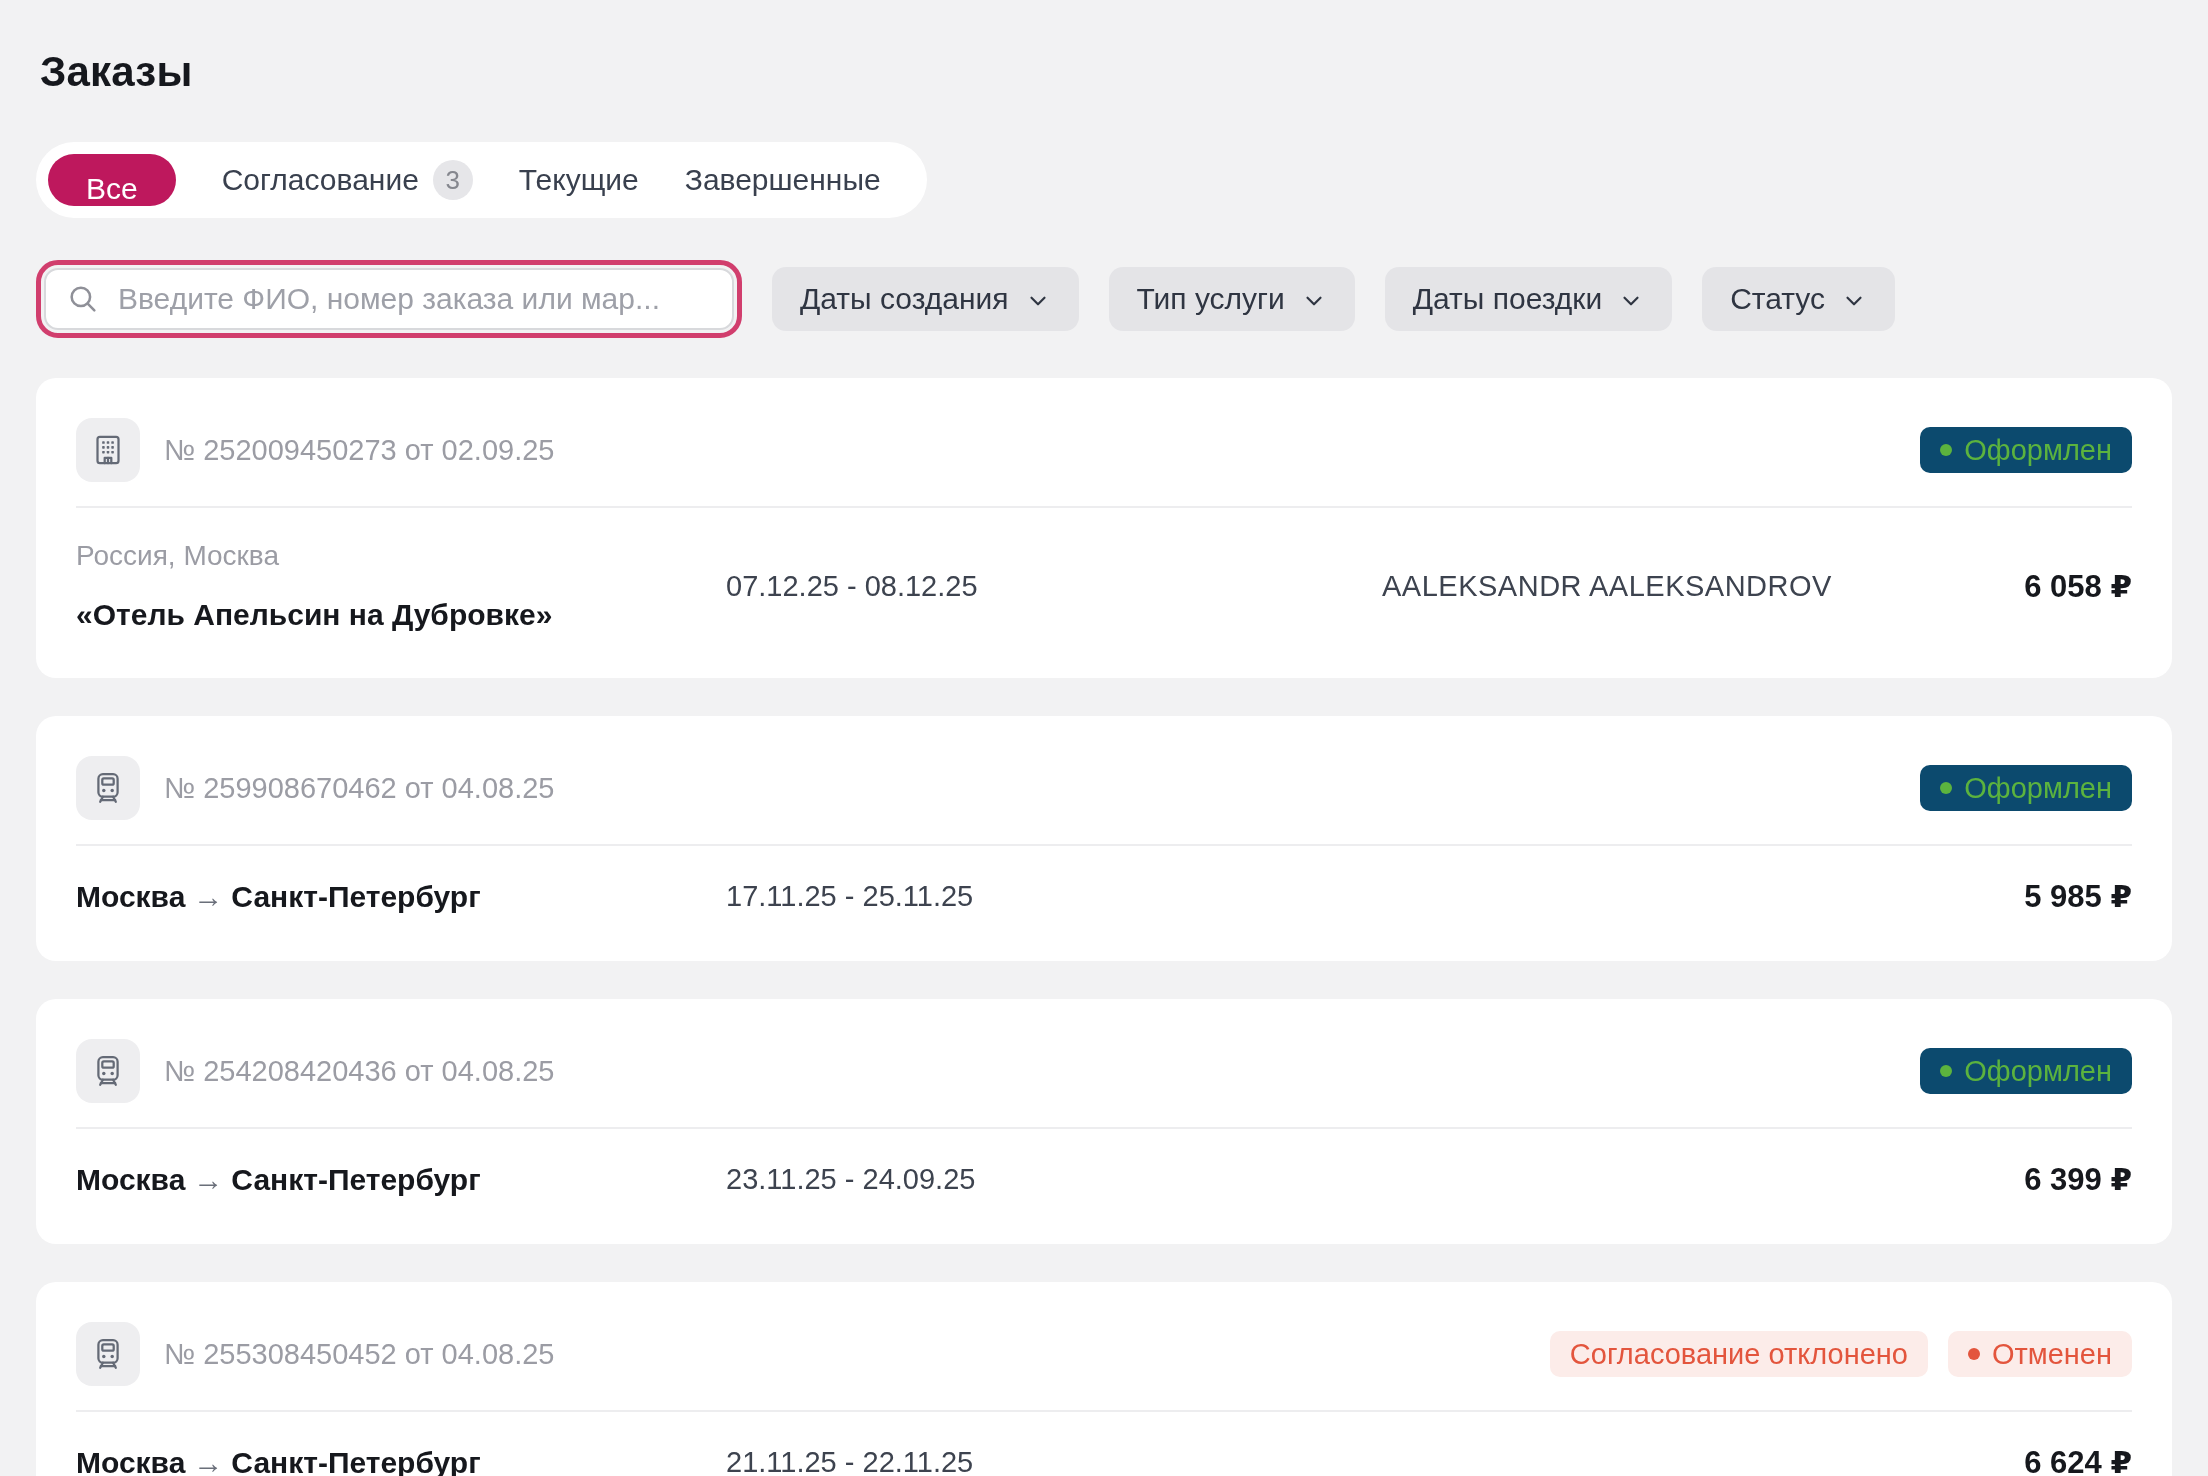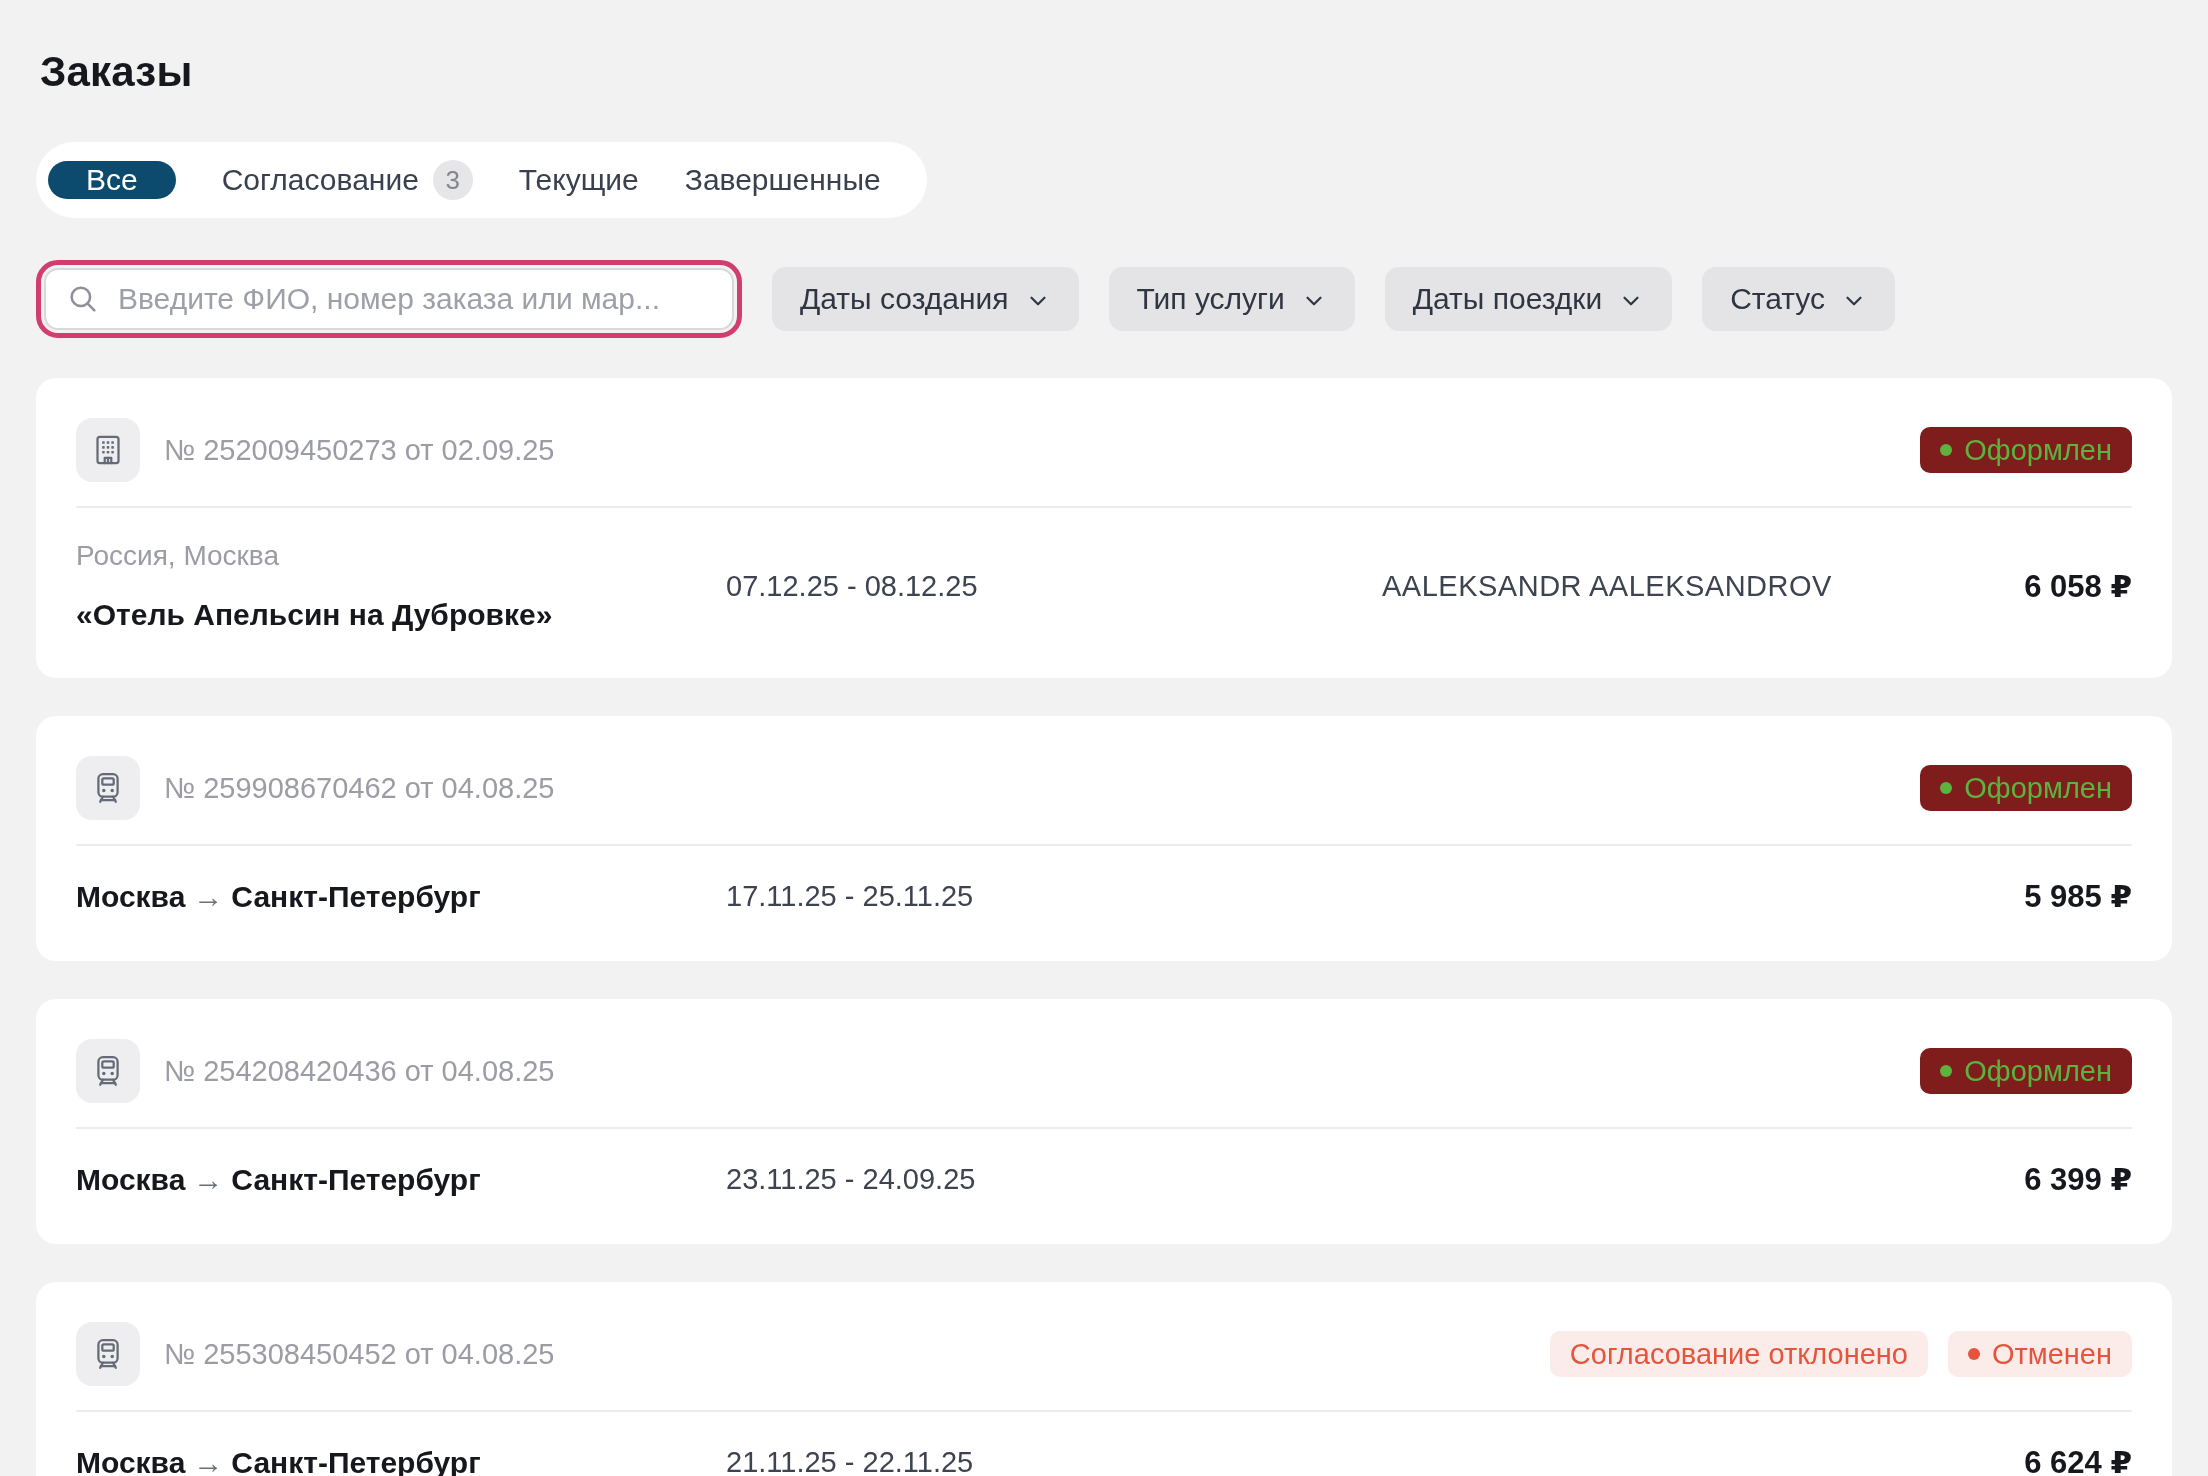--- a/index.html
+++ b/index.html
@@ -25,22 +25,22 @@
     background:#ffffff;border-radius:40px;
     padding:12px 46px 12px 12px;gap:46px;
     height:76px;box-sizing:border-box;
   }
   .tab{
     font-size:30px;font-weight:500;color:#39404e;
     display:inline-flex;align-items:center;gap:14px;
     cursor:pointer;white-space:nowrap;
   }
   .tab.active{
-    background:#0c4a6e;color:#ffffff;
-    height:38px;padding:0 38px;border-radius:26px;
+    background:#be185d;color:#ffffff;
+    height:52px;padding:0 38px;border-radius:26px;align-items:flex-end;
   }
   .tab-badge{
     width:40px;height:40px;border-radius:50%;
     background:#e6e6e9;color:#85878e;
     font-size:26px;display:inline-flex;
     align-items:center;justify-content:center;
   }
 
   
   .filter-row{
@@ -88,21 +88,21 @@
     background:#eeeef0;color:#646a76;
     display:flex;align-items:center;justify-content:center;flex:none;
   }
   .order-number{font-size:29px;color:#9b9ca4;}
   .badges{margin-left:auto;display:flex;align-items:center;gap:20px;}
   .badge{
     height:46px;padding:0 20px;border-radius:10px;
     font-size:29px;display:inline-flex;align-items:center;gap:12px;
     white-space:nowrap;
   }
-  .badge.green{background:#7f1d1d;color:#5cb33e;}
+  .badge.green{background:#0c4a6e;color:#5cb33e;}
   .badge.red{background:#fcece9;color:#e3553d;}
   .badge .dot{width:12px;height:12px;border-radius:50%;background:currentColor;display:inline-block;}
   .divider{border-top:2px solid #ededef;}
   .card-body{
     display:grid;
     grid-template-columns:650px 650px 1fr auto;
     align-items:center;
     padding:32px 0 46px;
   }
   .loc-line{font-size:28px;color:#9b9ca4;margin-bottom:26px;}

